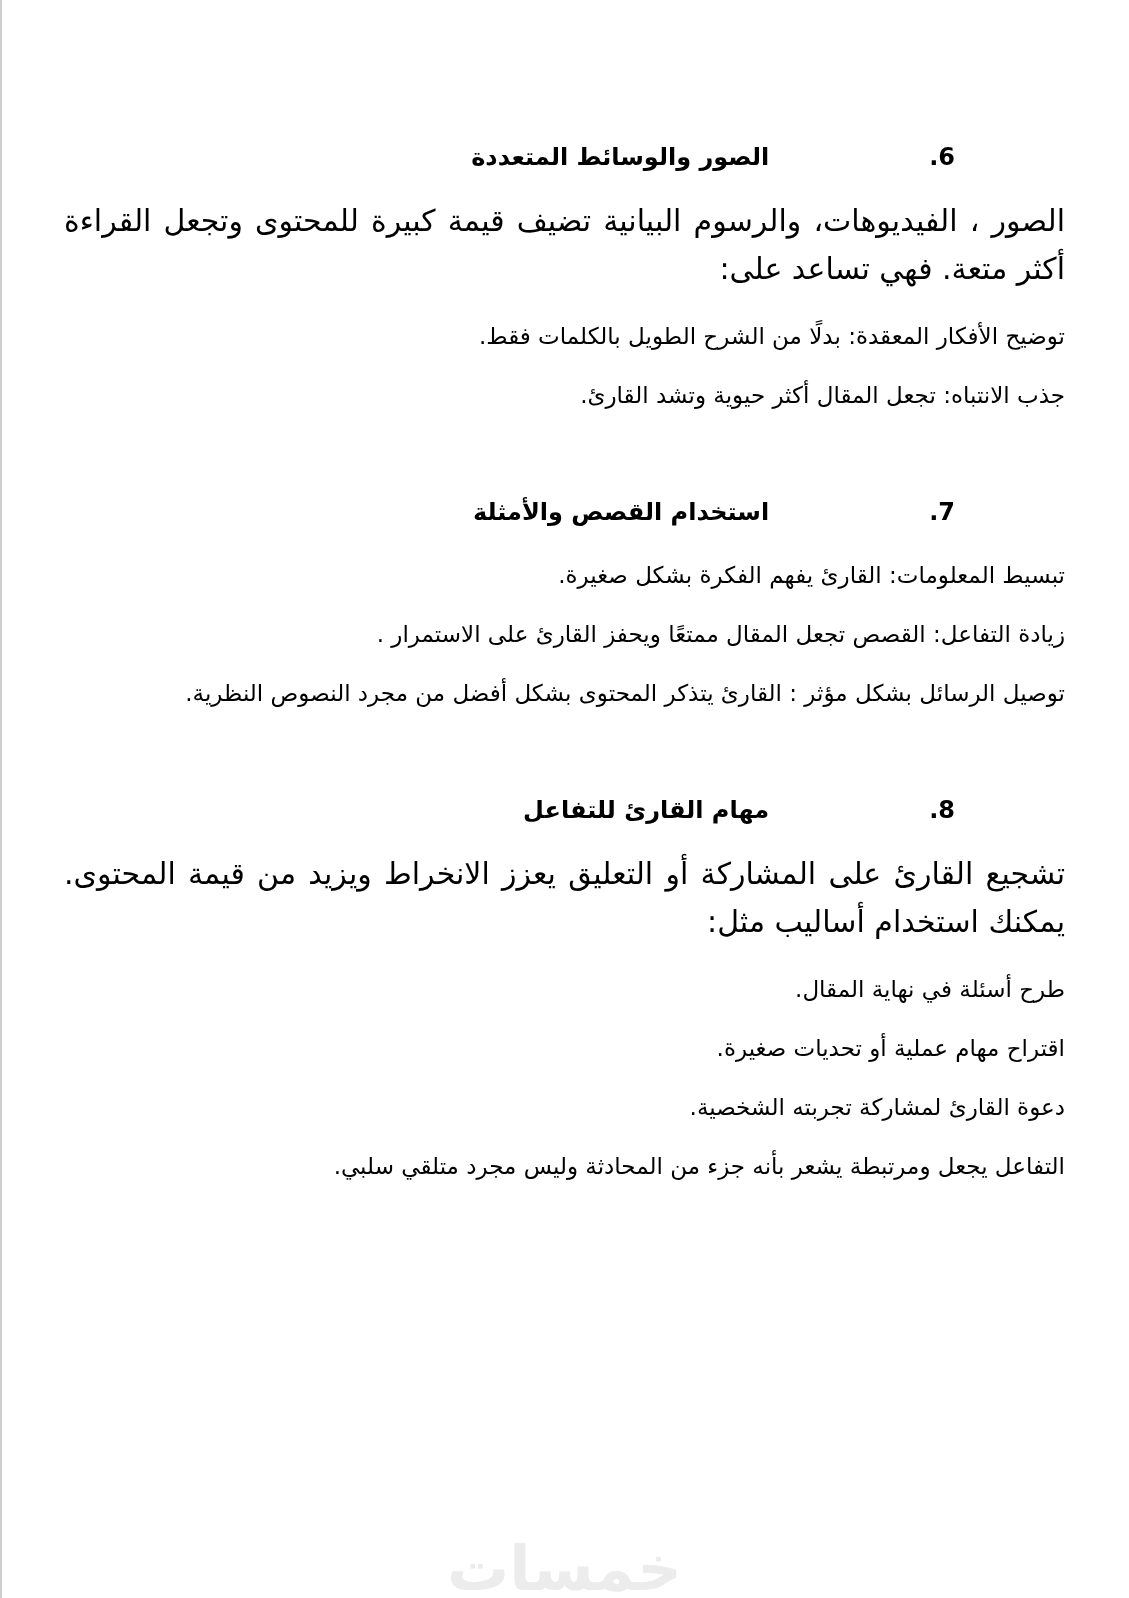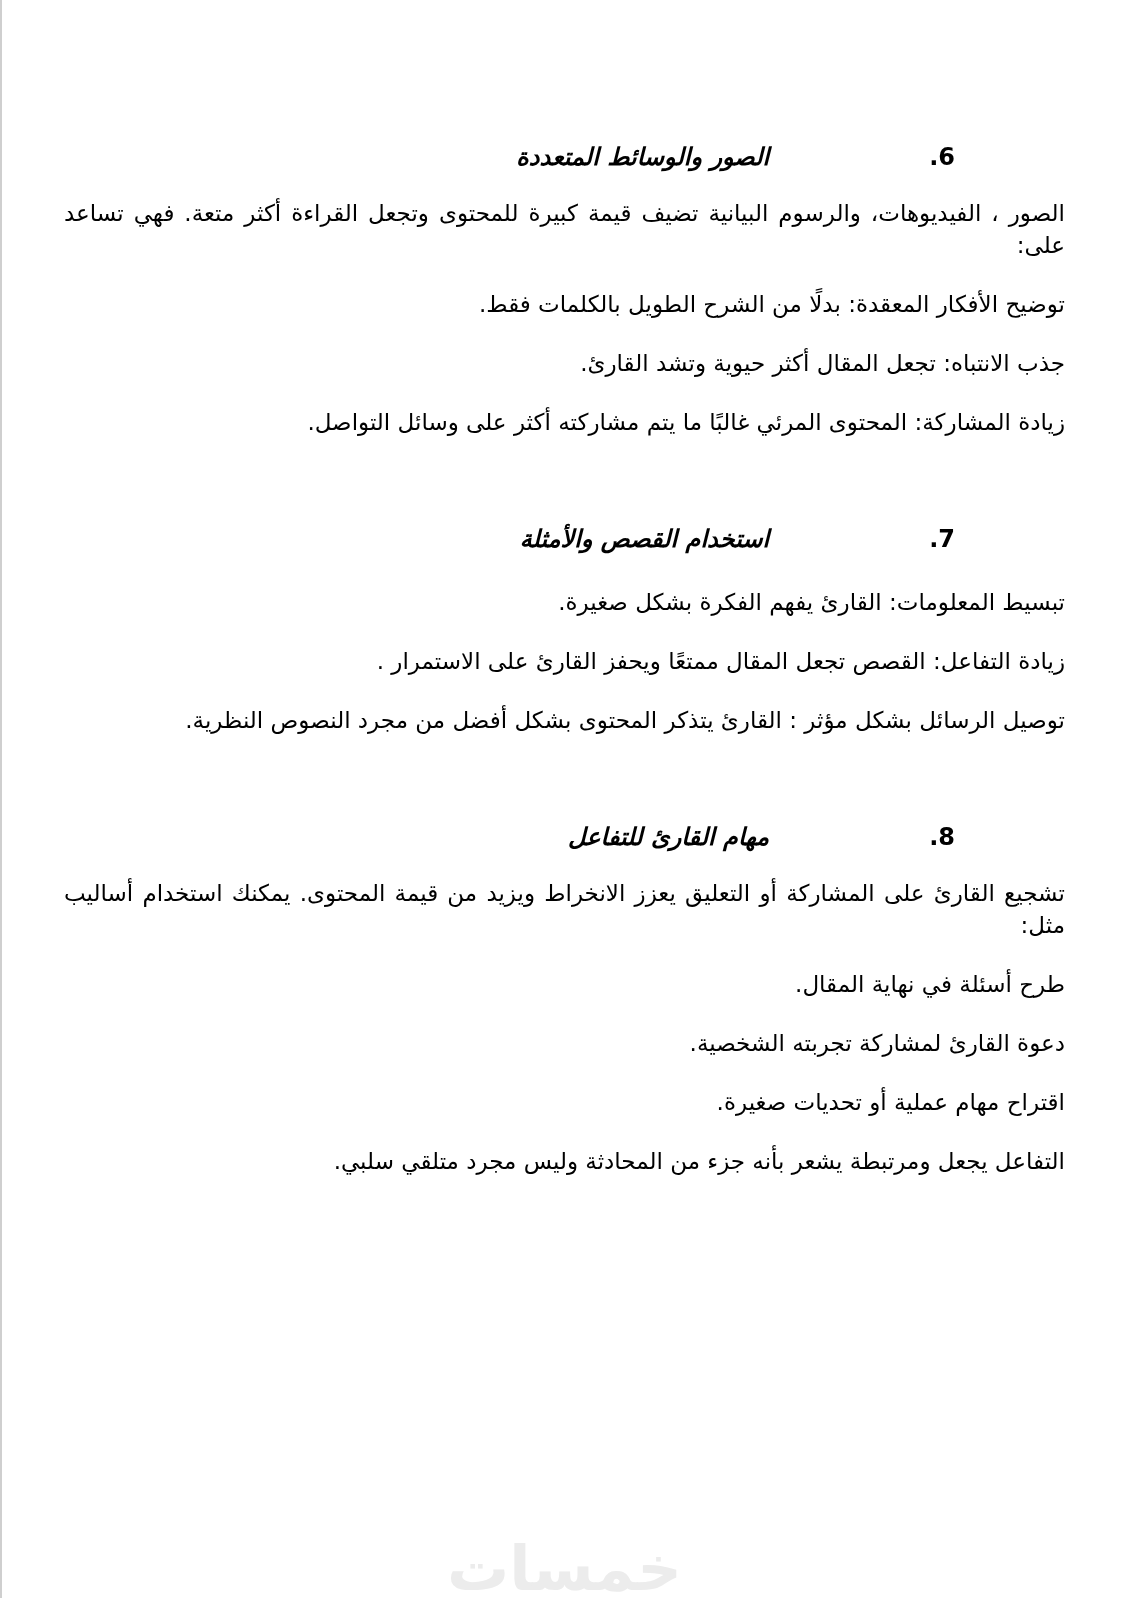--- a/index.html
+++ b/index.html
@@ -35,25 +35,25 @@
   .heading {
     display: flex;
     align-items: baseline;
     gap: 160px;
     margin: 0 110px 0 0;
     font-size: 24px;
     font-weight: bold;
     line-height: 40px;
   }
   .h-num { white-space: nowrap; }
-  .h-title { white-space: nowrap; font-style: italic; }
+  .h-title { white-space: nowrap; }
   .intro {
     margin: 20px 0 0 0;
-    font-size: 23px;
-    line-height: 32px;
+    font-size: 30px;
+    line-height: 48px;
     text-align: justify;
   }
   .point {
     margin: 19px 0 0 0;
     font-size: 23px;
     line-height: 40px;
     text-align: right;
   }
   .point.first { margin-top: 23px; }
   .watermark {
@@ -77,41 +77,40 @@
   <div class="content">
 
     <section class="doc-section">
       <div class="heading">
         <span class="h-num">6.</span>
         <span class="h-title">الصور والوسائط المتعددة</span>
       </div>
       <p class="intro">الصور ، الفيديوهات، والرسوم البيانية تضيف قيمة كبيرة للمحتوى وتجعل القراءة أكثر متعة. فهي تساعد على:</p>
       <p class="point first">توضيح الأفكار المعقدة: بدلًا من الشرح الطويل بالكلمات فقط.</p>
       <p class="point">جذب الانتباه: تجعل المقال أكثر حيوية وتشد القارئ.</p>
-      <p class="point">زيادة المشاركة: المحتوى المرئي غالبًا ما يتم مشاركته أكثر على وسائل التواصل.</p>
     </section>
 
     <section class="doc-section">
       <div class="heading">
         <span class="h-num">7.</span>
         <span class="h-title">استخدام القصص والأمثلة</span>
       </div>
       <p class="point first">تبسيط المعلومات: القارئ يفهم الفكرة بشكل صغيرة.</p>
       <p class="point">زيادة التفاعل: القصص تجعل المقال ممتعًا ويحفز القارئ على الاستمرار .</p>
       <p class="point">توصيل الرسائل بشكل مؤثر : القارئ يتذكر المحتوى بشكل أفضل من مجرد النصوص النظرية.</p>
     </section>
 
     <section class="doc-section">
       <div class="heading">
         <span class="h-num">8.</span>
         <span class="h-title">مهام القارئ للتفاعل</span>
       </div>
       <p class="intro">تشجيع القارئ على المشاركة أو التعليق يعزز الانخراط ويزيد من قيمة المحتوى. يمكنك استخدام أساليب مثل:</p>
       <p class="point first">طرح أسئلة في نهاية المقال.</p>
+      <p class="point">اقتراح مهام عملية أو تحديات صغيرة.</p>
       <p class="point">دعوة القارئ لمشاركة تجربته الشخصية.</p>
-      <p class="point">اقتراح مهام عملية أو تحديات صغيرة.</p>
       <p class="point">التفاعل يجعل ومرتبطة يشعر بأنه جزء من المحادثة وليس مجرد متلقي سلبي.</p>
     </section>
 
   </div>
 
   <div class="watermark">خمسات</div>
 </div>
 
 </body></html>

